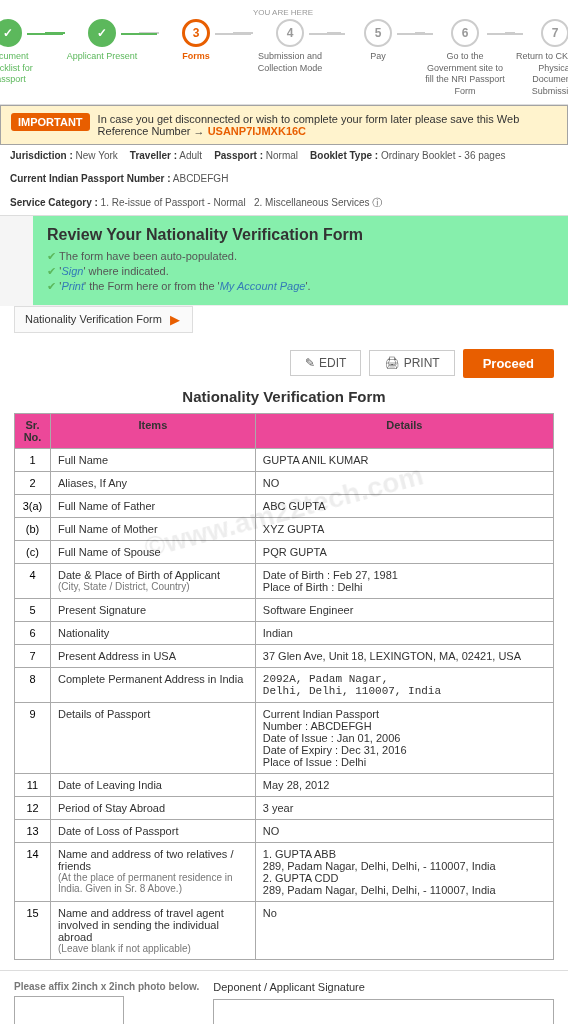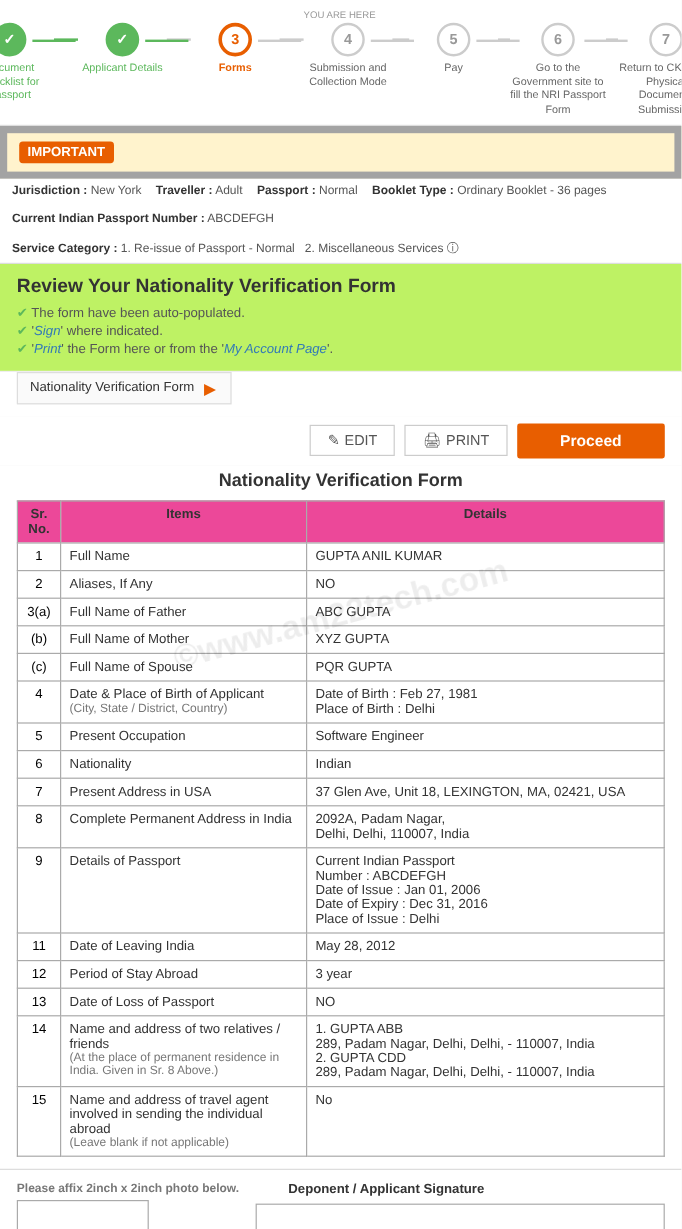--- a/index.html
+++ b/index.html
@@ -50,21 +50,21 @@
     }
     .step.active .step-label { color: #e85e00; font-weight: bold; }
     .step.completed .step-label { color: #5cb85c; }
     .you-are-here {
       font-size: 8px; color: #999; text-align: left; margin-bottom: 2px;
     }
 
     
     .important-banner {
       background: #fff3cd;
-      border: 6px solid #a3a3a3;
+      border: 1px solid #a3a3a3;
       padding: 7px 10px;
       display: flex;
       align-items: flex-start;
       gap: 8px;
       margin: 0;
     }
     .important-label {
       background: #e85e00;
       color: #fff;
       font-weight: bold;
@@ -82,23 +82,24 @@
       padding: 5px 10px;
       font-size: 10px;
       color: #555;
       border-bottom: 1px solid #ddd;
       display: flex; gap: 12px; flex-wrap: wrap;
     }
     .jurisdiction-bar span b { color: #333; text-align: center; }
 
     
     .review-section {
-      background: #bef264;
+      background: #86efac;
       padding: 10px 14px 6px;
       border-bottom: 1px solid #eee;
+      margin-left: 33px;
     }
     .review-title {
       font-size: 16px; font-weight: bold; color: #333; margin-bottom: 6px;
     }
     .checklist { list-style: none; margin-bottom: 6px; }
     .checklist li { font-size: 11px; color: #555; margin-bottom: 2px; }
     .checklist li::before { content: '✔ '; color: #5cb85c; }
     .checklist li span.link { color: #337ab7; cursor: pointer; font-style: italic; }
 
     
@@ -141,21 +142,21 @@
       padding: 5px 14px;
       font-size: 12px;
       cursor: pointer;
       color: #555;
       display: flex; align-items: center; gap: 4px;
     }
     .btn-proceed {
       background: #e85e00;
       color: #fff;
       border: none;
-      padding: 7px 36px;
+      padding: 7px 20px;
       font-size: 13px;
       font-weight: bold;
       cursor: pointer;
       border-radius: 2px;
     }
 
     
     .form-container {
       background: #fff;
       padding: 0 14px 10px;
@@ -218,21 +219,21 @@
       align-items: center;
       justify-content: center;
       font-size: 10px;
       color: #555;
       text-align: center;
     }
     .photo-label { font-size: 10px; color: #777; margin-bottom: 4px; font-weight: bold; }
     .signature-box {
       flex: 1;
     }
-    .signature-title { font-size: 11px; font-weight: bold; color: #333; margin-bottom: 6px; margin-left: 27px; }
+    .signature-title { font-size: 11px; font-weight: normal; color: #333; margin-bottom: 6px; }
     .signature-field {
       border: 1px solid #aaa;
       width: 100%;
       height: 50px;
       display: flex; align-items: center; justify-content: center;
       font-size: 10px; color: #aaa;
     }
   </style>
 </head>
 <body>
@@ -243,21 +244,21 @@
     <div style="display:flex;align-items:flex-start;gap:0;">
 
       <div class="step completed">
         <div class="step-circle">✓</div>
         <div class="step-label">Document Checklist for Passport</div>
       </div>
       <div style="width:20px;height:2px;background:#5cb85c;margin-top:13px;flex-shrink:0;"></div>
 
       <div class="step completed">
         <div class="step-circle">✓</div>
-        <div class="step-label">Applicant Details</div>
+        <div class="step-label">Applicant Present</div>
       </div>
       <div style="width:20px;height:2px;background:#ccc;margin-top:13px;flex-shrink:0;"></div>
 
       <div class="step active">
         <div class="step-circle">3</div>
         <div class="step-label">Forms</div>
       </div>
       <div style="width:20px;height:2px;background:#ccc;margin-top:13px;flex-shrink:0;"></div>
 
       <div class="step">
@@ -281,20 +282,24 @@
       <div class="step" style="width:80px;">
         <div class="step-circle">7</div>
         <div class="step-label">Return to CKGS for Physical Documents Submission</div>
       </div>
     </div>
   </div>
 </div>
 
 <div class="important-banner">
   <span class="important-label">IMPORTANT</span>
+  <span class="important-text">
+    <span>In case you get disconnected or wish to complete your form later please save this Web Reference Number →</span>
+    <span class="ref-number">USANP7IJMXK16C</span>
+  </span>
 </div>
 
 <div class="jurisdiction-bar">
   <span><b>Jurisdiction :</b> New York</span>
   <span><b>Traveller :</b> Adult</span>
   <span><b>Passport :</b> Normal</span>
   <span><b>Booklet Type :</b> Ordinary Booklet - 36 pages</span>
   <span><b>Current Indian Passport Number :</b> ABCDEFGH</span>
   <span><b>Service Category :</b> 1. Re-issue of Passport - Normal &nbsp; 2. Miscellaneous Services ⓘ</span>
 </div>
@@ -364,37 +369,37 @@
           <td class="detail" style="white-space: pre-line;">PQR GUPTA</td>
         </tr>
         <tr>
           <td class="sr">4</td>
           <td class="item">Date &amp; Place of Birth of Applicant<div class="sub-label">(City, State / District, Country)</div></td>
           <td class="detail" style="white-space: pre-line;">Date of Birth : Feb 27, 1981
 Place of Birth : Delhi</td>
         </tr>
         <tr>
           <td class="sr">5</td>
-          <td class="item">Present Occupation</td>
+          <td class="item">Present Signature</td>
           <td class="detail" style="white-space: pre-line;">Software Engineer</td>
         </tr>
         <tr>
           <td class="sr">6</td>
           <td class="item">Nationality</td>
           <td class="detail" style="white-space: pre-line;">Indian</td>
         </tr>
         <tr>
           <td class="sr">7</td>
           <td class="item">Present Address in USA</td>
           <td class="detail" style="white-space: pre-line;">37 Glen Ave, Unit 18, LEXINGTON, MA, 02421, USA</td>
         </tr>
         <tr>
           <td class="sr">8</td>
           <td class="item">Complete Permanent Address in India</td>
-          <td class="detail" style="white-space: pre-line;">2092A, Padam Nagar,
+          <td class="detail" style="white-space: pre-line; font-family: Liberation Mono, monospace;">2092A, Padam Nagar,
 Delhi, Delhi, 110007, India</td>
         </tr>
         <tr>
           <td class="sr">9</td>
           <td class="item">Details of Passport</td>
           <td class="detail" style="white-space: pre-line;">Current Indian Passport
 Number : ABCDEFGH
 Date of Issue : Jan 01, 2006
 Date of Expiry : Dec 31, 2016
 Place of Issue : Delhi</td>

